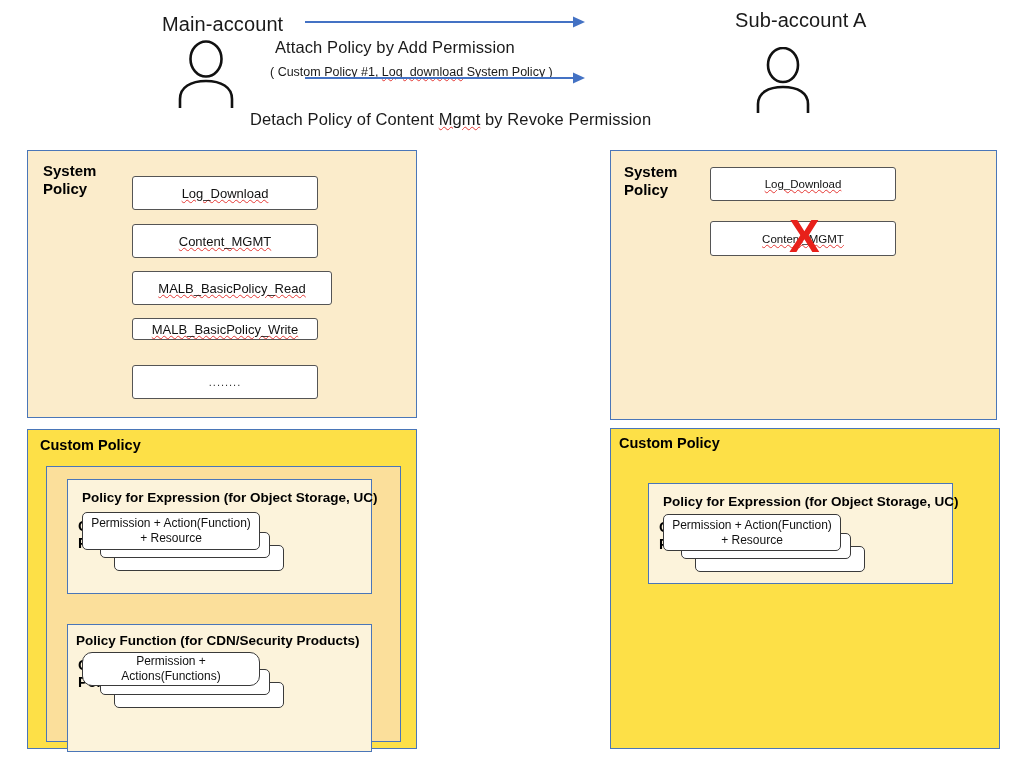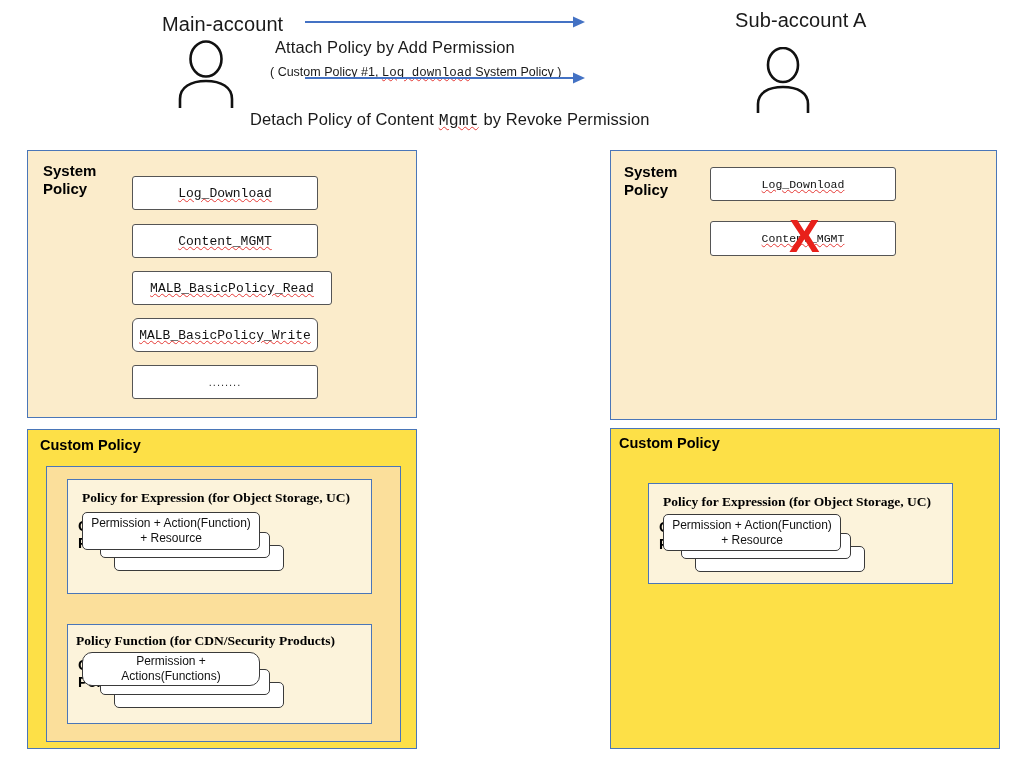--- a/index.html
+++ b/index.html
@@ -39,21 +39,20 @@
     font-size: 12.5px;
     color: #1a1a1a;
     white-space: nowrap;
   }
   .squiggle {
     text-decoration: underline;
     text-decoration-color: #e53935;
     text-decoration-style: wavy;
     text-decoration-thickness: 1px;
     text-underline-offset: 1px;
-    font-family: Liberation Mono, monospace;
   }
 
   
   .section-label {
     font-size: 14.5px;
     color: #1a1a1a;
     white-space: nowrap;
   }
 
   
@@ -128,21 +127,20 @@
     line-height: 1.25;
     color: #111;
     padding: 16px 5px;
   }
 
   .group-head {
     font-size: 13.5px;
     font-weight: bold;
     color: #000;
     white-space: nowrap;
-    font-family: Liberation Serif, serif;
   }
   .group-side {
     font-size: 14.5px;
     font-weight: bold;
     color: #000;
     line-height: 1.2;
     white-space: nowrap;
   }
 
   
@@ -213,21 +211,21 @@
   </div>
 
   <div class="abs chip" style="left:104px; top:73px; width:186px; height:34px;">
     <span class="squiggle">Content_MGMT</span>
   </div>
 
   <div class="abs chip" style="left:104px; top:120px; width:200px; height:34px;">
     <span class="squiggle">MALB_BasicPolicy_Read</span>
   </div>
 
-  <div class="abs chip" style="left:104px; top:167px; width:186px; height:34px;border-radius:6px;">
+  <div class="abs chip" style="left:104px; top:167px; width:186px; height:22px;">
     <span class="squiggle">MALB_BasicPolicy_Write</span>
   </div>
 
   <div class="abs chip" style="left:104px; top:214px; width:186px; height:34px;">
     <span class="dots">........</span>
   </div>
 </div>
 
 <div class="abs panel-gold" style="left:27px; top:429px; width:390px; height:320px;">
   <div class="abs panel-title" style="left:12px; top:7px;">Custom Policy</div>
@@ -241,21 +239,21 @@
         <div>Policy#1</div>
       </div>
 
       <div class="abs stackbox" style="left:46px; top:65px; width:170px; height:26px;"></div>
       <div class="abs stackbox" style="left:32px; top:52px; width:170px; height:26px;"></div>
       <div class="abs stackbox stackbox-front" style="left:14px; top:32px; width:178px; height:38px;">
         <span>Permission + Action(Function) + Resource</span>
       </div>
     </div>
 
-    <div class="abs panel-cream" style="left:20px; top:157px; width:305px; height:100px;">
+    <div class="abs panel-cream" style="left:20px; top:157px; width:305px; height:128px;">
       <div class="abs group-head" style="left:8px; top:8px;">Policy Function (for CDN/Security Products)</div>
       <div class="abs group-side" style="left:10px; top:32px;">
         <div>Custom</div>
         <div>Policy#2</div>
       </div>
 
       <div class="abs stackbox" style="left:46px; top:57px; width:170px; height:26px;"></div>
       <div class="abs stackbox" style="left:32px; top:44px; width:170px; height:26px;"></div>
       <div class="abs stackbox stackbox-front" style="left:14px; top:27px; width:178px; height:32px;border-radius:10px;">
         <span>Permission + Actions(Functions)</span>

